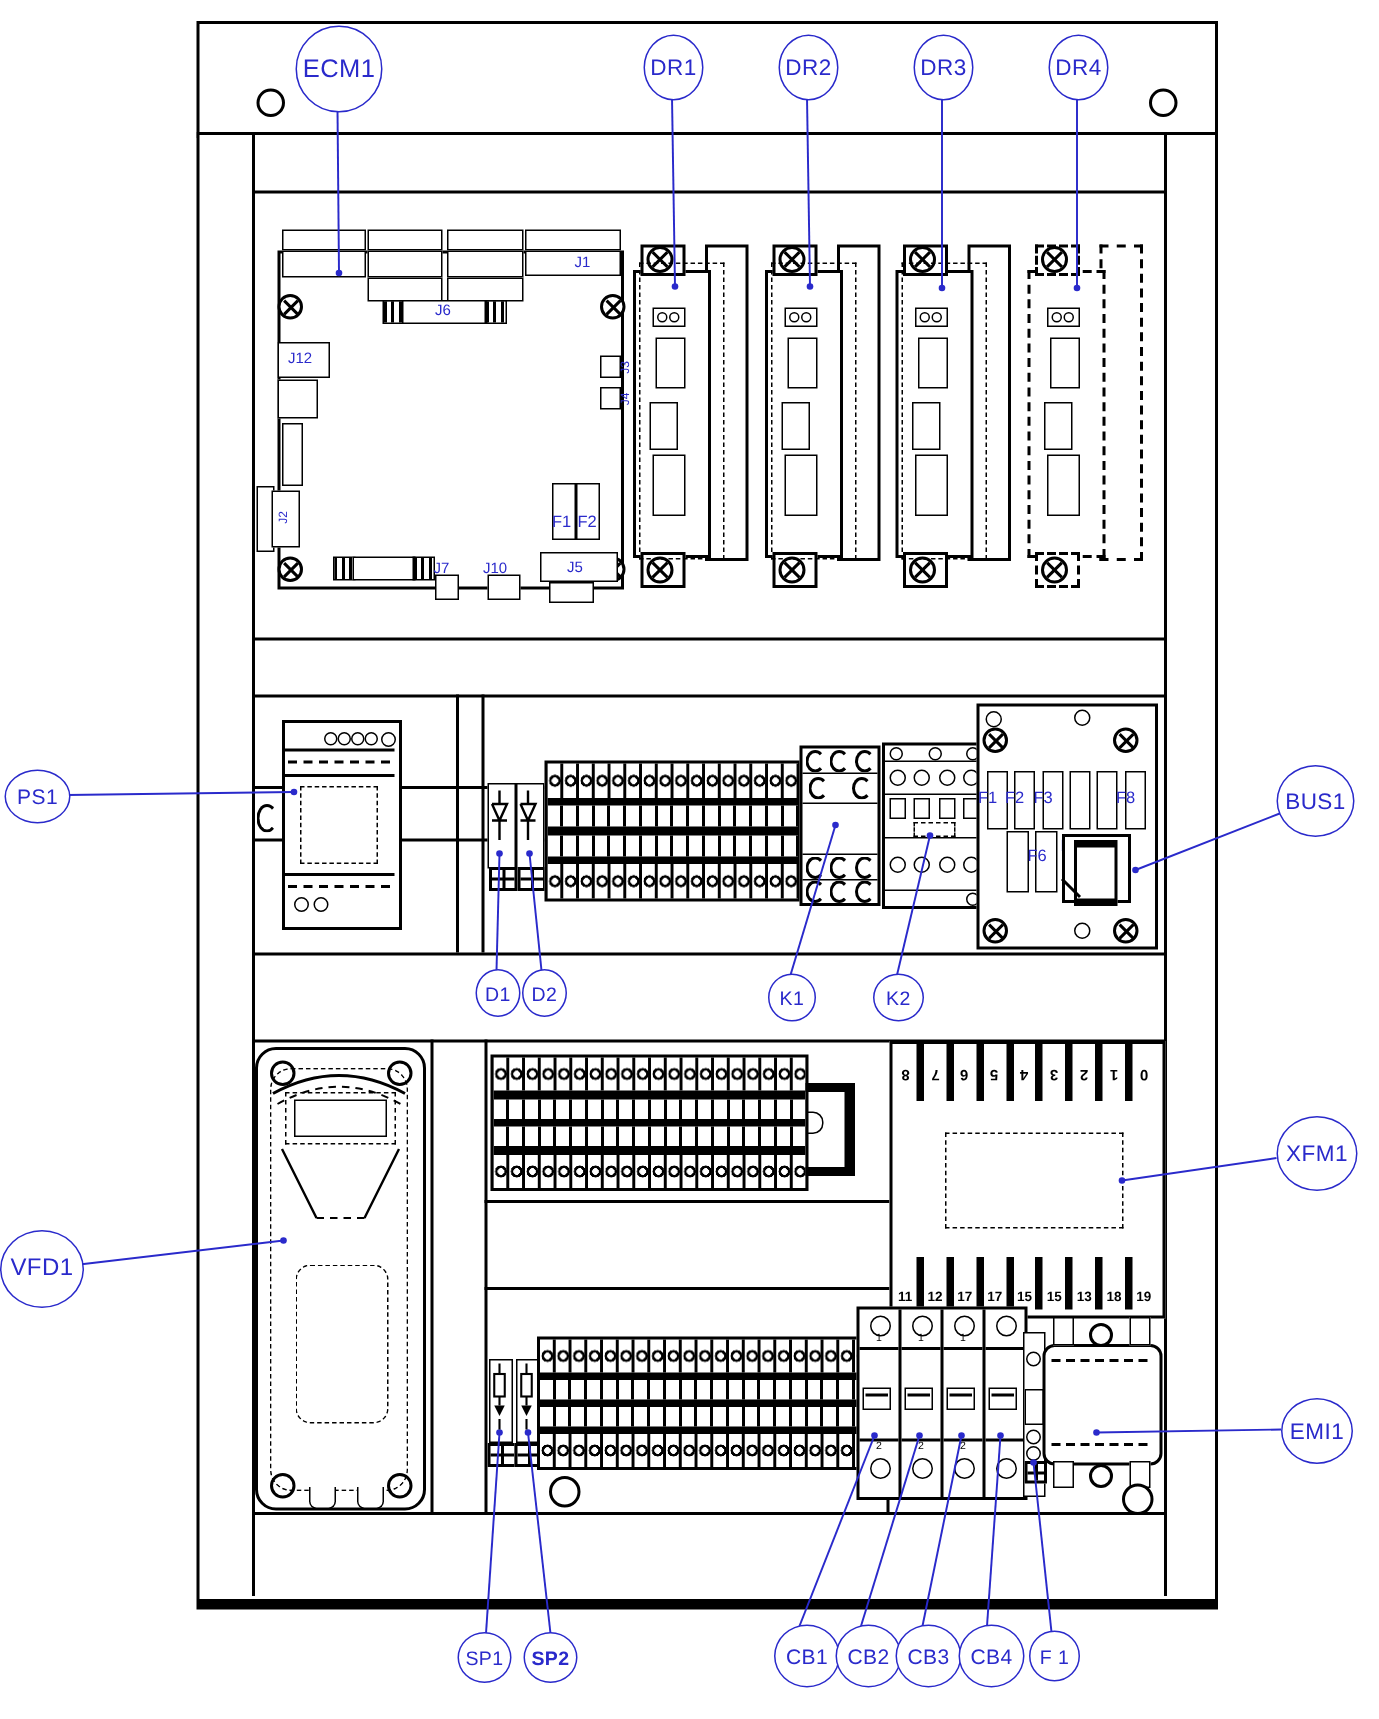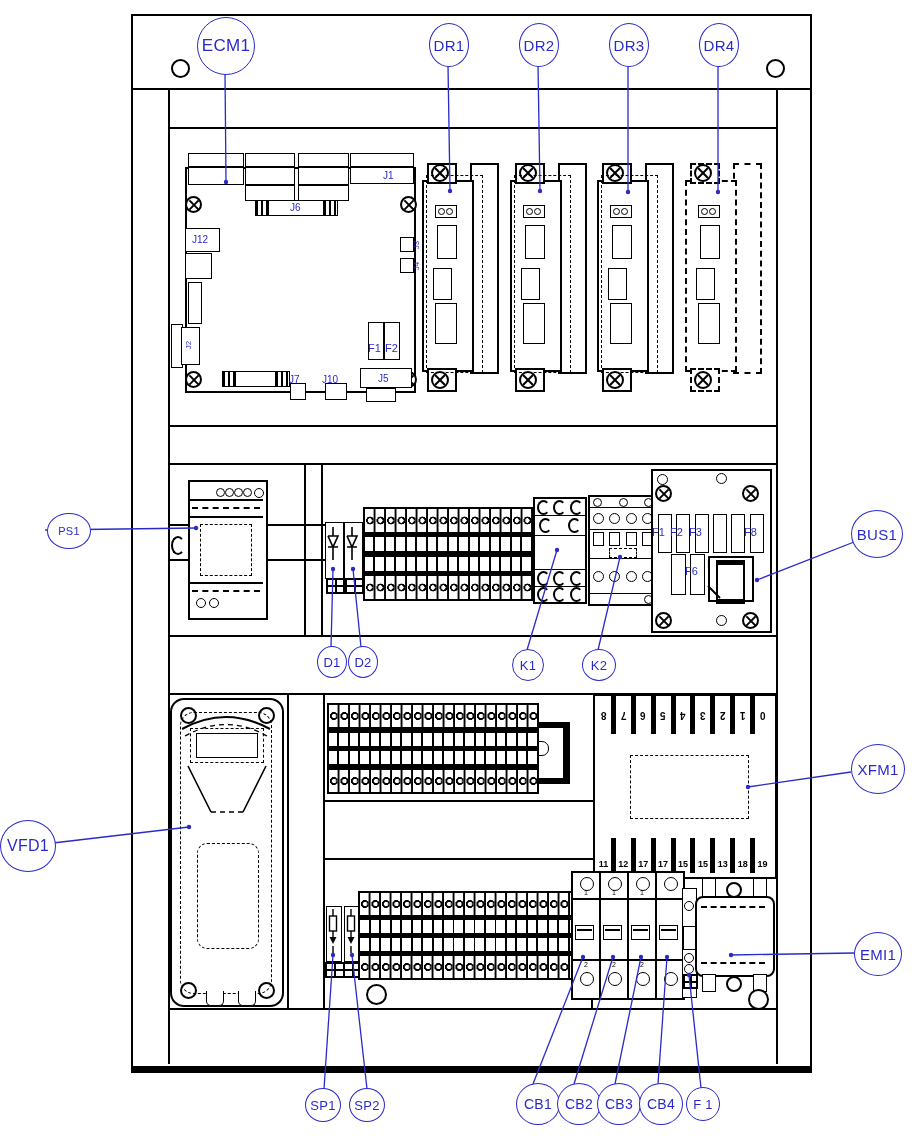--- a/index.html
+++ b/index.html
@@ -540,21 +540,21 @@
     </div>
   <div class="callout" style="left:519px;top:23px;width:38px;height:42px;font-size:15px;">
       <span>DR2</span>
     </div>
   <div class="callout" style="left:609px;top:23px;width:38px;height:42px;font-size:15px;">
       <span>DR3</span>
     </div>
   <div class="callout" style="left:699px;top:23px;width:38px;height:42px;font-size:15px;">
       <span>DR4</span>
     </div>
-  <div class="callout" style="left:3px;top:513px;width:42px;height:34px;font-size:11px;margin-left:44px;">
+  <div class="callout" style="left:3px;top:513px;width:42px;height:34px;font-size:14px;">
       <span>PS1</span>
     </div>
   <div class="callout" style="left:0px;top:820px;width:54px;height:50px;font-size:16px;">
       <span>VFD1</span>
     </div>
   <div class="callout" style="left:851px;top:510px;width:50px;height:46px;font-size:15px;">
       <span>BUS1</span>
     </div>
   <div class="callout" style="left:851px;top:744px;width:52px;height:48px;font-size:15px;">
       <span>XFM1</span>
@@ -570,21 +570,21 @@
     </div>
   <div class="callout" style="left:512px;top:649px;width:30px;height:30px;font-size:13px;">
       <span>K1</span>
     </div>
   <div class="callout" style="left:582px;top:649px;width:32px;height:30px;font-size:13px;">
       <span>K2</span>
     </div>
   <div class="callout" style="left:305px;top:1088px;width:34px;height:32px;font-size:13px;">
       <span>SP1</span>
     </div>
-  <div class="callout" style="left:349px;top:1088px;width:34px;height:32px;font-size:13px;">
+  <div class="callout" style="left:349px;top:1088px;width:34px;height:32px;font-size:13px;font-weight:bold;">
       <span>SP2</span>
     </div>
   <div class="callout" style="left:516px;top:1083px;width:42px;height:40px;font-size:14px;">
       <span>CB1</span>
     </div>
   <div class="callout" style="left:557px;top:1083px;width:42px;height:40px;font-size:14px;">
       <span>CB2</span>
     </div>
   <div class="callout" style="left:597px;top:1083px;width:42px;height:40px;font-size:14px;">
       <span>CB3</span>

